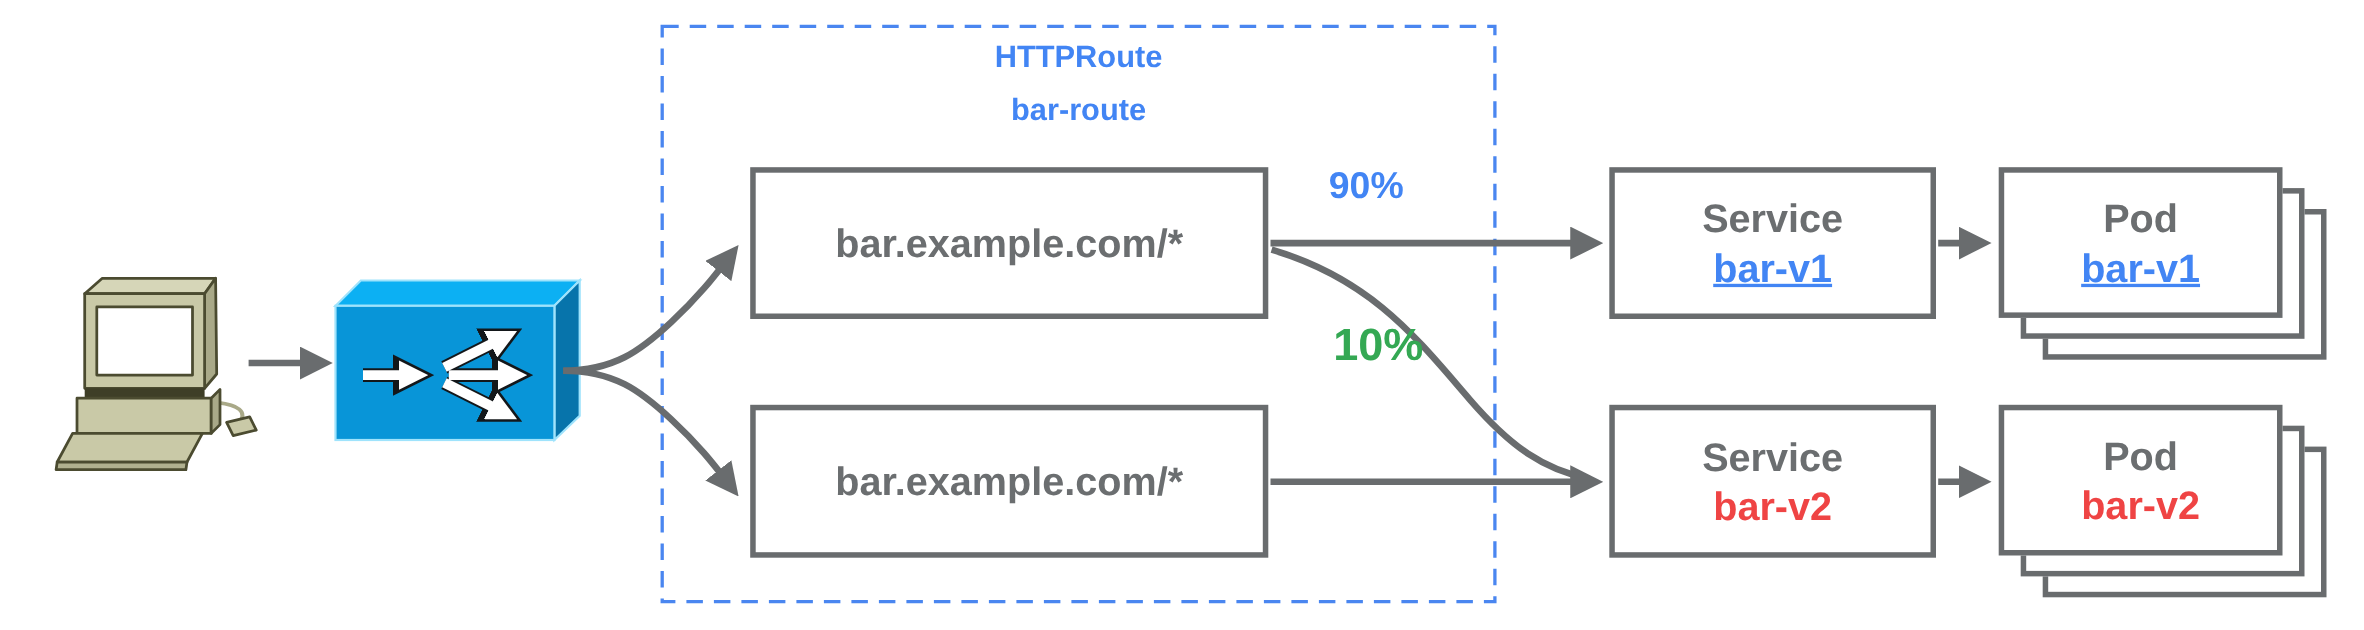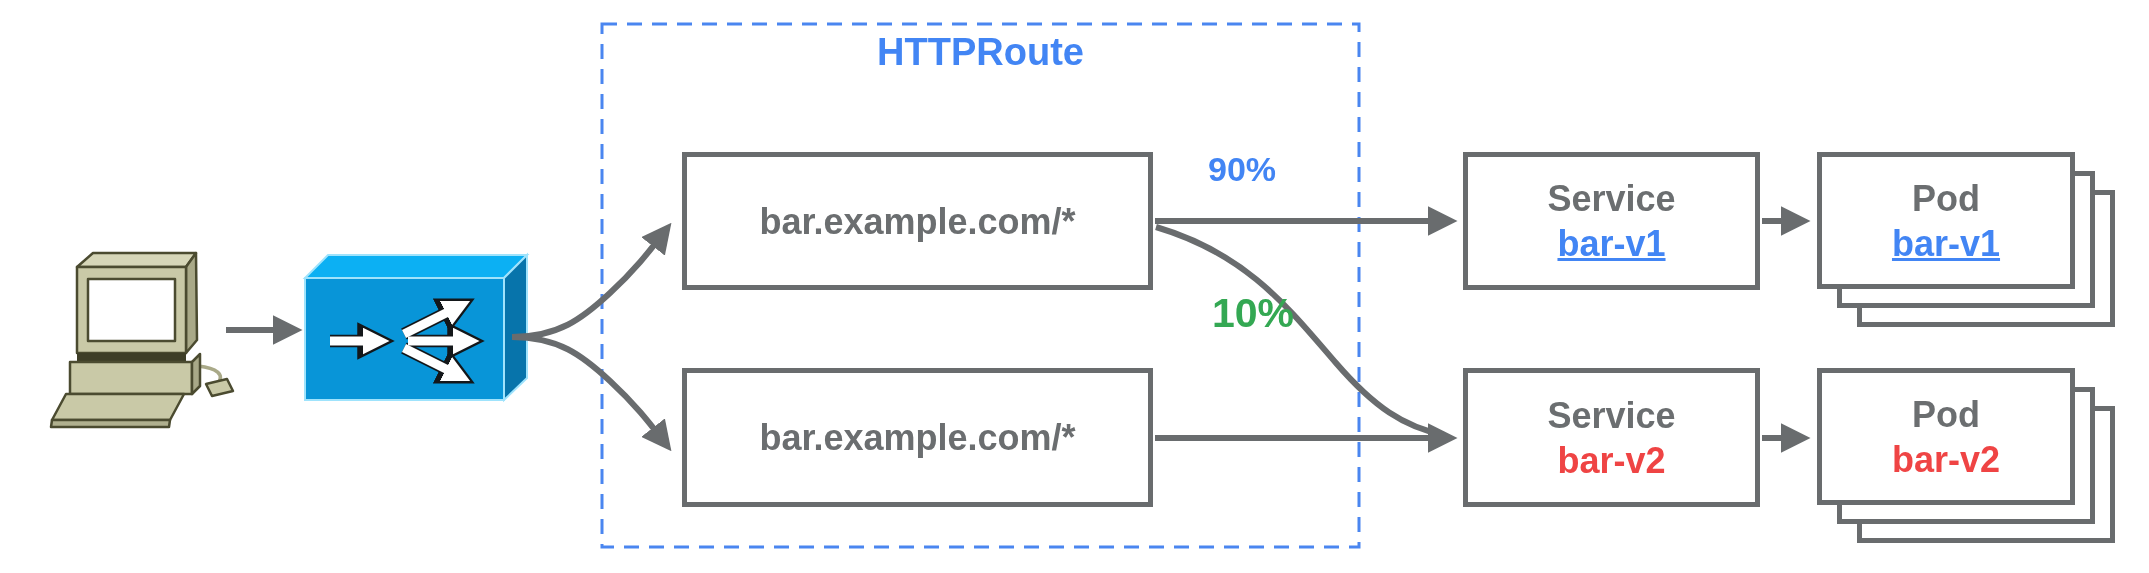--- a/index.html
+++ b/index.html
@@ -10,21 +10,21 @@
     height: 573px;
     background: #ffffff;
     font-family: "Liberation Sans", sans-serif;
     overflow: hidden;
   }
   #diagram-svg { position:absolute; left:0; top:0; z-index:1; }
 
   .lbl { position:absolute; font-weight:bold; z-index:3; white-space:nowrap; }
   #lb-label   { left:230px; top:146px; width:370px; text-align:center; font-size:40px; color:#6b6e70; }
   #hr-title   { position:absolute; left:601px; top:28px; width:759px; text-align:center;
-                font-size:38px; line-height:48px; font-weight:bold; color:#4285f4; z-index:3; }
+                font-size:28px; line-height:48px; font-weight:bold; color:#4285f4; z-index:3; }
   #pct90 { left:1208px; top:150px; font-size:34px; color:#4285f4; }
   #pct10 { left:1212px; top:290px; font-size:41px; color:#34a853;text-align:right; }
 
   .box {
     position:absolute; background:#ffffff; border:5px solid #696c6e;
     display:flex; flex-direction:column; align-items:center; justify-content:center;
     text-align:center; font-weight:bold; color:#6b6e70;
     font-size:36px; line-height:45px; z-index:3;
   }
   .route1 { left:682px; top:152px; width:471px; height:138px; }
@@ -110,20 +110,21 @@
       <path d="M1156 227 C1248 254 1290 310 1336 363 C1374 407 1404 427 1444 435"></path>
       <path d="M1155 438 H1447" marker-end="url(#mG)"></path>
       <path d="M1762 221 H1800" marker-end="url(#mG)"></path>
       <path d="M1762 438 H1800" marker-end="url(#mG)"></path>
     </g>
   </svg>
 
 
   <div id="hr-title">
     <div>HTTPRoute</div>
+    <div>bar-route</div>
   </div>
 
   <div class="lbl" id="pct90">90%</div>
   <div class="lbl" id="pct10">10%</div>
 
   <div class="box route1">
     <div>bar.example.com/*</div>
   </div>
   <div class="box route2">
     <div>bar.example.com/*</div>

